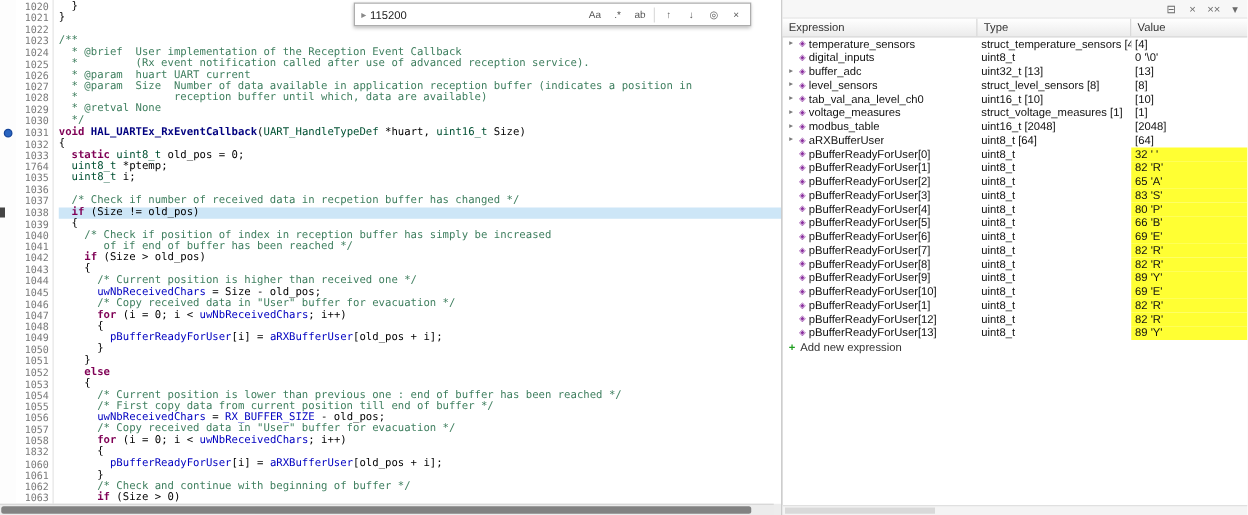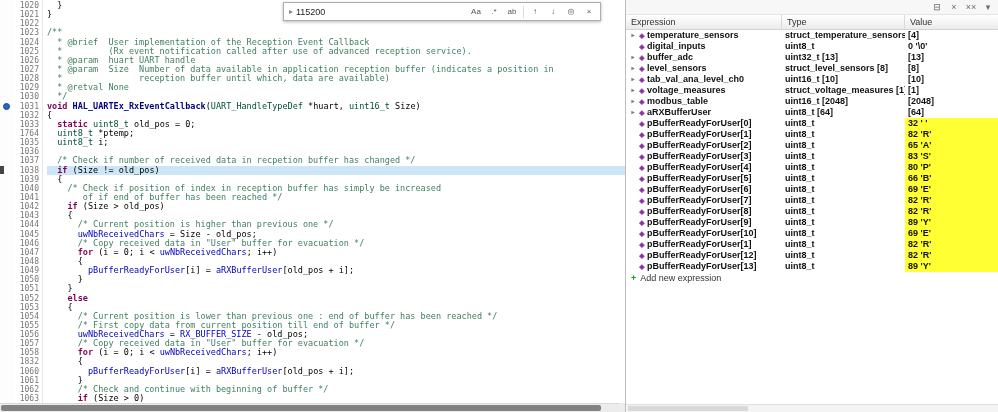--- a/index.html
+++ b/index.html
@@ -51,21 +51,21 @@
   #panel { position:absolute; left:625px; top:0; width:373px; height:412px; background:#fff;
            border-left:1px solid #bdbdbd; }
   #panel-toolbar { height:15px; display:flex; justify-content:flex-end; align-items:center;
                    padding-right:3px; background:#f7f7f7; border-bottom:1px solid #e4e4e4; }
   .tb-icon { width:14px; height:12px; display:flex; align-items:center; justify-content:center;
              color:#6a6a6a; font-size:9px; margin-left:3px; }
   #panel-header { display:flex; height:15px; line-height:14px; font-size:9px; color:#333;
                   background:linear-gradient(#ffffff,#ebebeb); border-bottom:1px solid #d4d4d4; }
   .hc { padding-left:5px; border-right:1px solid #d9d9d9; overflow:hidden; white-space:nowrap; }
   .hc-expr { width:156px; } .hc-type { width:123px; } .hc-val { flex:1; border-right:none; }
-  .erow { display:flex; height:11px; line-height:11px; font-size:9px; color:#111;font-weight:bold; }
+  .erow { display:flex; height:11px; line-height:11px; font-size:9px; color:#111; }
   .c-expr { width:156px; display:flex; align-items:center; padding-left:3px; overflow:hidden; }
   .exp { width:8px; flex:none; text-align:center; color:#7a7a7a; font-size:6px; }
   .expr-icon { width:10px; flex:none; text-align:center; color:#8a2e9e; font-size:7px; }
   .ename { white-space:nowrap; overflow:hidden; }
   .c-type { width:123px; padding-left:3px; white-space:nowrap; overflow:hidden; }
   .c-val { flex:1; height:100%; padding-left:3px; white-space:nowrap; overflow:hidden; }
   .erow.changed .c-val { background:#ffff33; }
   #add-row { display:flex; align-items:center; height:12px; font-size:9px; color:#333; padding-left:5px; }
   .add-ic { color:#1e9e1e; font-weight:bold; font-size:9px; margin-right:4px; }
   #panel-hscroll { position:absolute; left:0; bottom:0; width:100%; height:8px;
@@ -128,39 +128,39 @@
         <div class="gr">1062</div>
         <div class="gr">1063</div>
       </div>
     <div id="code">
         <div class="cr"><span class="s-p">  }</span></div>
         <div class="cr"><span class="s-p">}</span></div>
         <div class="cr"><span class="s-p"></span></div>
         <div class="cr"><span class="s-c">/**</span></div>
         <div class="cr"><span class="s-c">  * @brief  User implementation of the Reception Event Callback</span></div>
         <div class="cr"><span class="s-c">  *         (Rx event notification called after use of advanced reception service).</span></div>
-        <div class="cr"><span class="s-c">  * @param  huart UART handle</span></div>
+        <div class="cr"><span class="s-c">  * @param  huart UART current</span></div>
         <div class="cr"><span class="s-c">  * @param  Size  Number of data available in application reception buffer (indicates a position in</span></div>
         <div class="cr"><span class="s-c">  *               reception buffer until which, data are available)</span></div>
         <div class="cr"><span class="s-c">  * @retval None</span></div>
         <div class="cr"><span class="s-c">  */</span></div>
         <div class="cr"><span class="s-k">void</span><span class="s-p"> </span><span class="s-f">HAL_UARTEx_RxEventCallback</span><span class="s-p">(</span><span class="s-t">UART_HandleTypeDef</span><span class="s-p"> *huart, </span><span class="s-t">uint16_t</span><span class="s-p"> Size)</span></div>
         <div class="cr"><span class="s-p">{</span></div>
         <div class="cr"><span class="s-p">  </span><span class="s-k">static</span><span class="s-p"> </span><span class="s-t">uint8_t</span><span class="s-p"> old_pos = </span><span class="s-n">0</span><span class="s-p">;</span></div>
         <div class="cr"><span class="s-p">  </span><span class="s-t">uint8_t</span><span class="s-p"> *ptemp;</span></div>
         <div class="cr"><span class="s-p">  </span><span class="s-t">uint8_t</span><span class="s-p"> i;</span></div>
         <div class="cr"><span class="s-p"></span></div>
         <div class="cr"><span class="s-p">  </span><span class="s-c">/* Check if number of received data in recpetion buffer has changed */</span></div>
         <div class="cr cur"><span class="s-p">  </span><span class="s-k">if</span><span class="s-p"> (Size != old_pos)</span></div>
         <div class="cr"><span class="s-p">  {</span></div>
         <div class="cr"><span class="s-p">    </span><span class="s-c">/* Check if position of index in reception buffer has simply be increased</span></div>
         <div class="cr"><span class="s-c">       of if end of buffer has been reached */</span></div>
         <div class="cr"><span class="s-p">    </span><span class="s-k">if</span><span class="s-p"> (Size &gt; old_pos)</span></div>
         <div class="cr"><span class="s-p">    {</span></div>
-        <div class="cr"><span class="s-p">      </span><span class="s-c">/* Current position is higher than previous one */</span></div>
+        <div class="cr"><span class="s-p">      </span><span class="s-c">/* Current position is higher than received one */</span></div>
         <div class="cr"><span class="s-p">      </span><span class="s-g">uwNbReceivedChars</span><span class="s-p"> = Size - old_pos;</span></div>
         <div class="cr"><span class="s-p">      </span><span class="s-c">/* Copy received data in "User" buffer for evacuation */</span></div>
         <div class="cr"><span class="s-p">      </span><span class="s-k">for</span><span class="s-p"> (i = </span><span class="s-n">0</span><span class="s-p">; i &lt; </span><span class="s-g">uwNbReceivedChars</span><span class="s-p">; i++)</span></div>
         <div class="cr"><span class="s-p">      {</span></div>
         <div class="cr"><span class="s-p">        </span><span class="s-g">pBufferReadyForUser</span><span class="s-p">[i] = </span><span class="s-g">aRXBufferUser</span><span class="s-p">[old_pos + i];</span></div>
         <div class="cr"><span class="s-p">      }</span></div>
         <div class="cr"><span class="s-p">    }</span></div>
         <div class="cr"><span class="s-p">    </span><span class="s-k">else</span></div>
         <div class="cr"><span class="s-p">    {</span></div>
         <div class="cr"><span class="s-p">      </span><span class="s-c">/* Current position is lower than previous one : end of buffer has been reached */</span></div>

